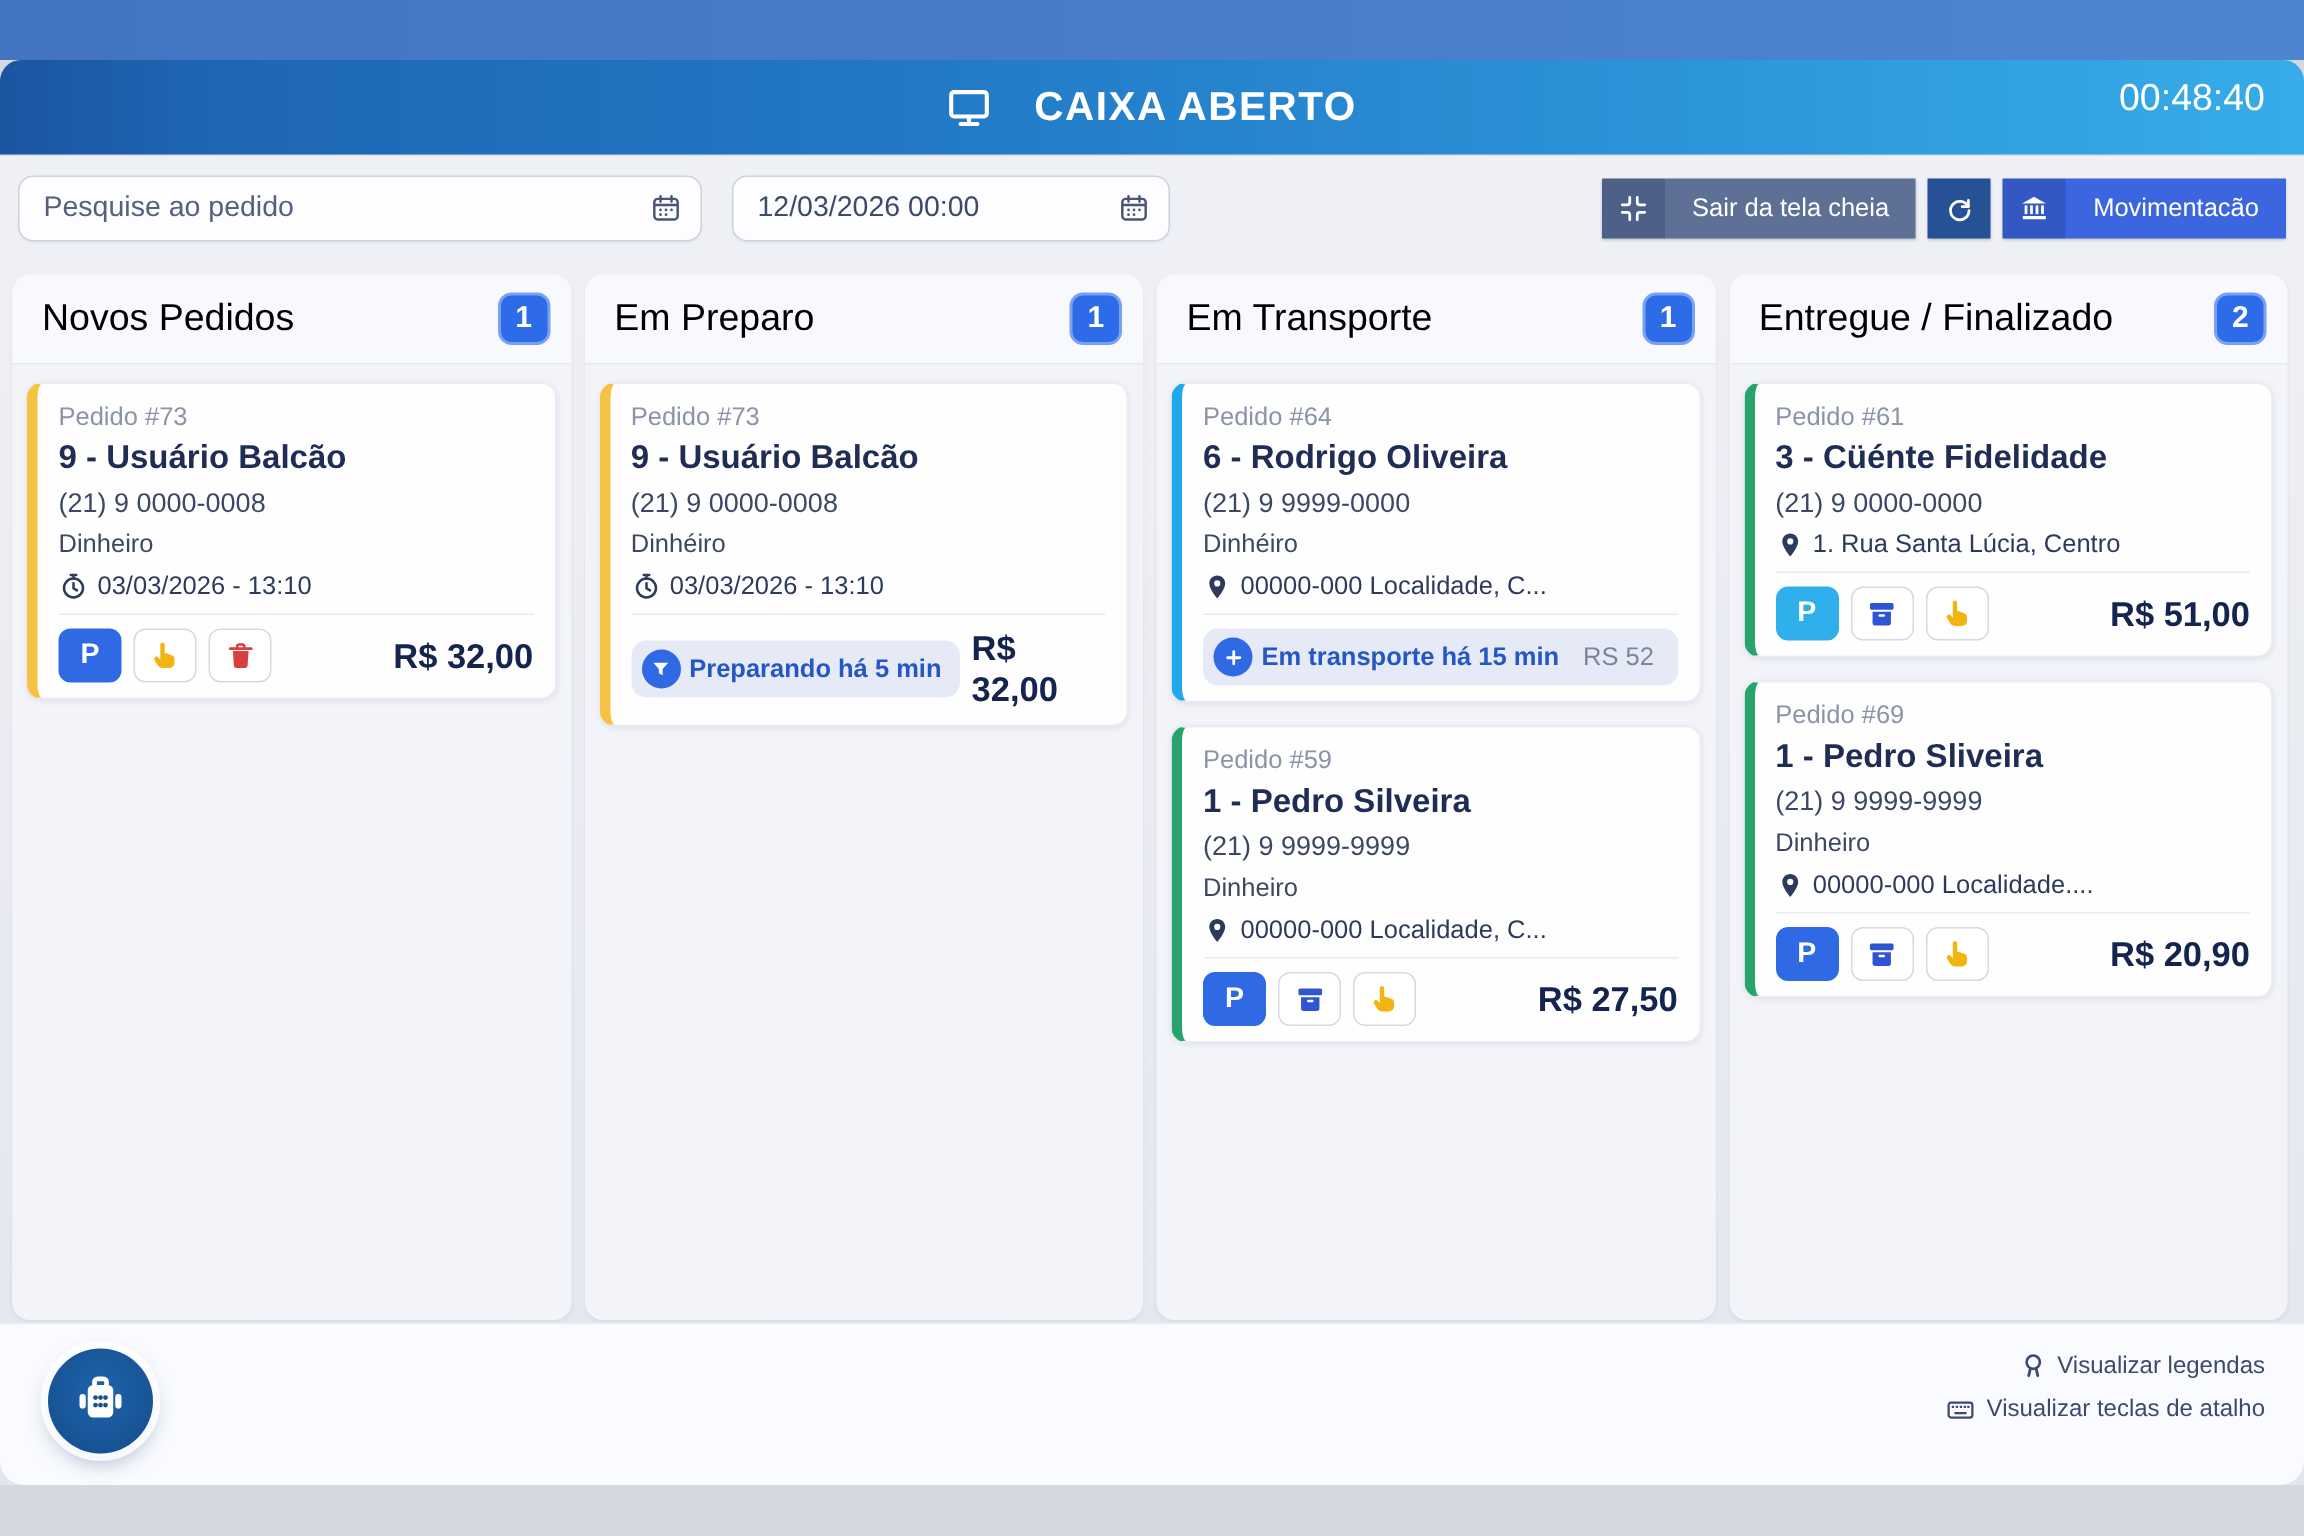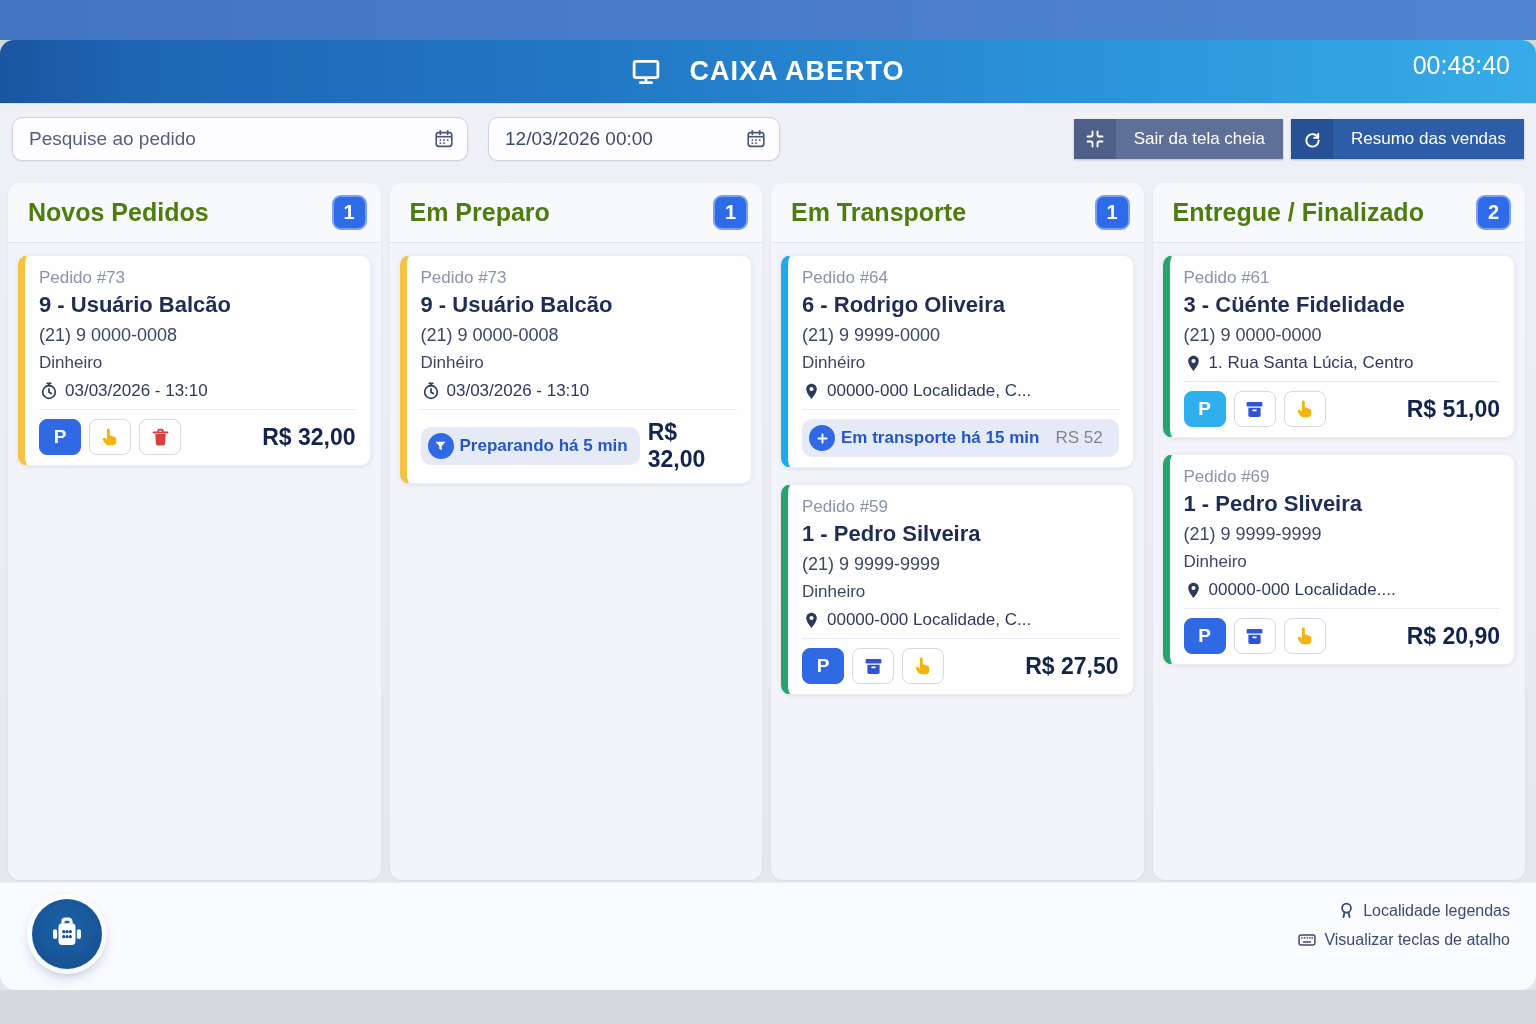--- a/index.html
+++ b/index.html
@@ -49,21 +49,21 @@
   .tbtn.blue { background:#3c66e0; }
 
   
   .board { flex:1; display:grid; grid-template-columns:repeat(4,1fr); gap:9px;
     padding:8px 11px 2px 8px; overflow:hidden; }
   .column { background:#f3f4f9; border-radius:12px; display:flex; flex-direction:column;
     box-shadow:0 1px 3px rgba(30,40,90,.06); overflow:hidden; }
   .col-head { height:60px; flex:0 0 auto; display:flex; align-items:center;
     padding:0 14px 0 20px; background:#f8f9fd; border-bottom:1px solid #e4e7f0;
     border-radius:12px 12px 0 0; }
-  .col-title { font-size:25px; font-weight:700; color:#4d7c0f; }
+  .col-title { font-size:25px; font-weight:400; color:#000000; }
   .badge { margin-left:auto; min-width:35px; height:35px; border-radius:9px;
     background:#2e6be8; border:2px solid #7ba0f2; color:#fff; font-size:20px;
     font-weight:700; display:flex; align-items:center; justify-content:center; }
   .col-body { flex:1; padding:12px 10px; overflow:hidden; }
 
   
   .card { background:#fefeff; border-radius:10px; border:1px solid #ecedf4;
     border-left:7px solid #ccc; box-shadow:0 1px 4px rgba(30,40,90,.10);
     padding:12px 14px 10px 14px; margin-bottom:16px; cursor:grab; }
   .card.acc-yellow { border-left-color:#F6C244; }
@@ -170,21 +170,33 @@
         </span>
         <span class="lb">Sair da tela cheia</span>
       </button>
       <button class="tbtn navy">
         <span class="ic">
           <svg viewBox="0 0 24 24" width="20" height="20">
               <path d="M19.5 5.5v5h-5" fill="none" stroke="#fff" stroke-width="2.2" stroke-linecap="round" stroke-linejoin="round"></path>
               <path d="M19.3 10.5a7.4 7.4 0 1 0 .7 3.2" fill="none" stroke="#fff" stroke-width="2.2" stroke-linecap="round"></path>
             </svg>
         </span>
-        <span class="lb">Resumo das vendas</span>
+      </button>
+      <button class="tbtn blue">
+        <span class="ic">
+          <svg viewBox="0 0 24 24" width="20" height="20">
+              <path d="M12 2.5L21.5 8h-19z" fill="#fff"></path>
+              <rect x="4.5" y="9.5" width="2.2" height="7" fill="#fff"></rect>
+              <rect x="8.9" y="9.5" width="2.2" height="7" fill="#fff"></rect>
+              <rect x="13.3" y="9.5" width="2.2" height="7" fill="#fff"></rect>
+              <rect x="17.7" y="9.5" width="2.2" height="7" fill="#fff"></rect>
+              <rect x="3" y="18" width="18.5" height="2.6" rx="0.6" fill="#fff"></rect>
+            </svg>
+        </span>
+        <span class="lb">Movimentacão</span>
       </button>
     </div>
   </div>
 
   <div class="board">
 
     <div class="column">
       <div class="col-head">
         <span class="col-title">Novos Pedidos</span>
         <span class="badge">1</span>
@@ -444,21 +456,21 @@
       </span>
     </button>
     <div class="foot-links">
       <div class="flink">
         <span style="display:flex">
           <svg viewBox="0 0 24 24" width="19" height="19">
               <circle cx="12" cy="9" r="5.6" fill="none" stroke="#3d4a70" stroke-width="2.2"></circle>
               <path d="M9.6 14.3L8.2 20.3M14.4 14.3l1.4 6" stroke="#3d4a70" stroke-width="2.4" stroke-linecap="round"></path>
             </svg>
         </span>
-        <span>Localidade legendas</span>
+        <span>Visualizar legendas</span>
       </div>
       <div class="flink">
         <span style="display:flex">
           <svg viewBox="0 0 24 24" width="20" height="20">
               <rect x="2.5" y="6" width="19" height="12" rx="2" fill="none" stroke="#3d4a70" stroke-width="1.8"></rect>
               <rect x="5" y="8.6" width="1.8" height="1.8" fill="#3d4a70"></rect>
               <rect x="8.2" y="8.6" width="1.8" height="1.8" fill="#3d4a70"></rect>
               <rect x="11.4" y="8.6" width="1.8" height="1.8" fill="#3d4a70"></rect>
               <rect x="14.6" y="8.6" width="1.8" height="1.8" fill="#3d4a70"></rect>
               <rect x="17.4" y="8.6" width="1.8" height="1.8" fill="#3d4a70"></rect>

